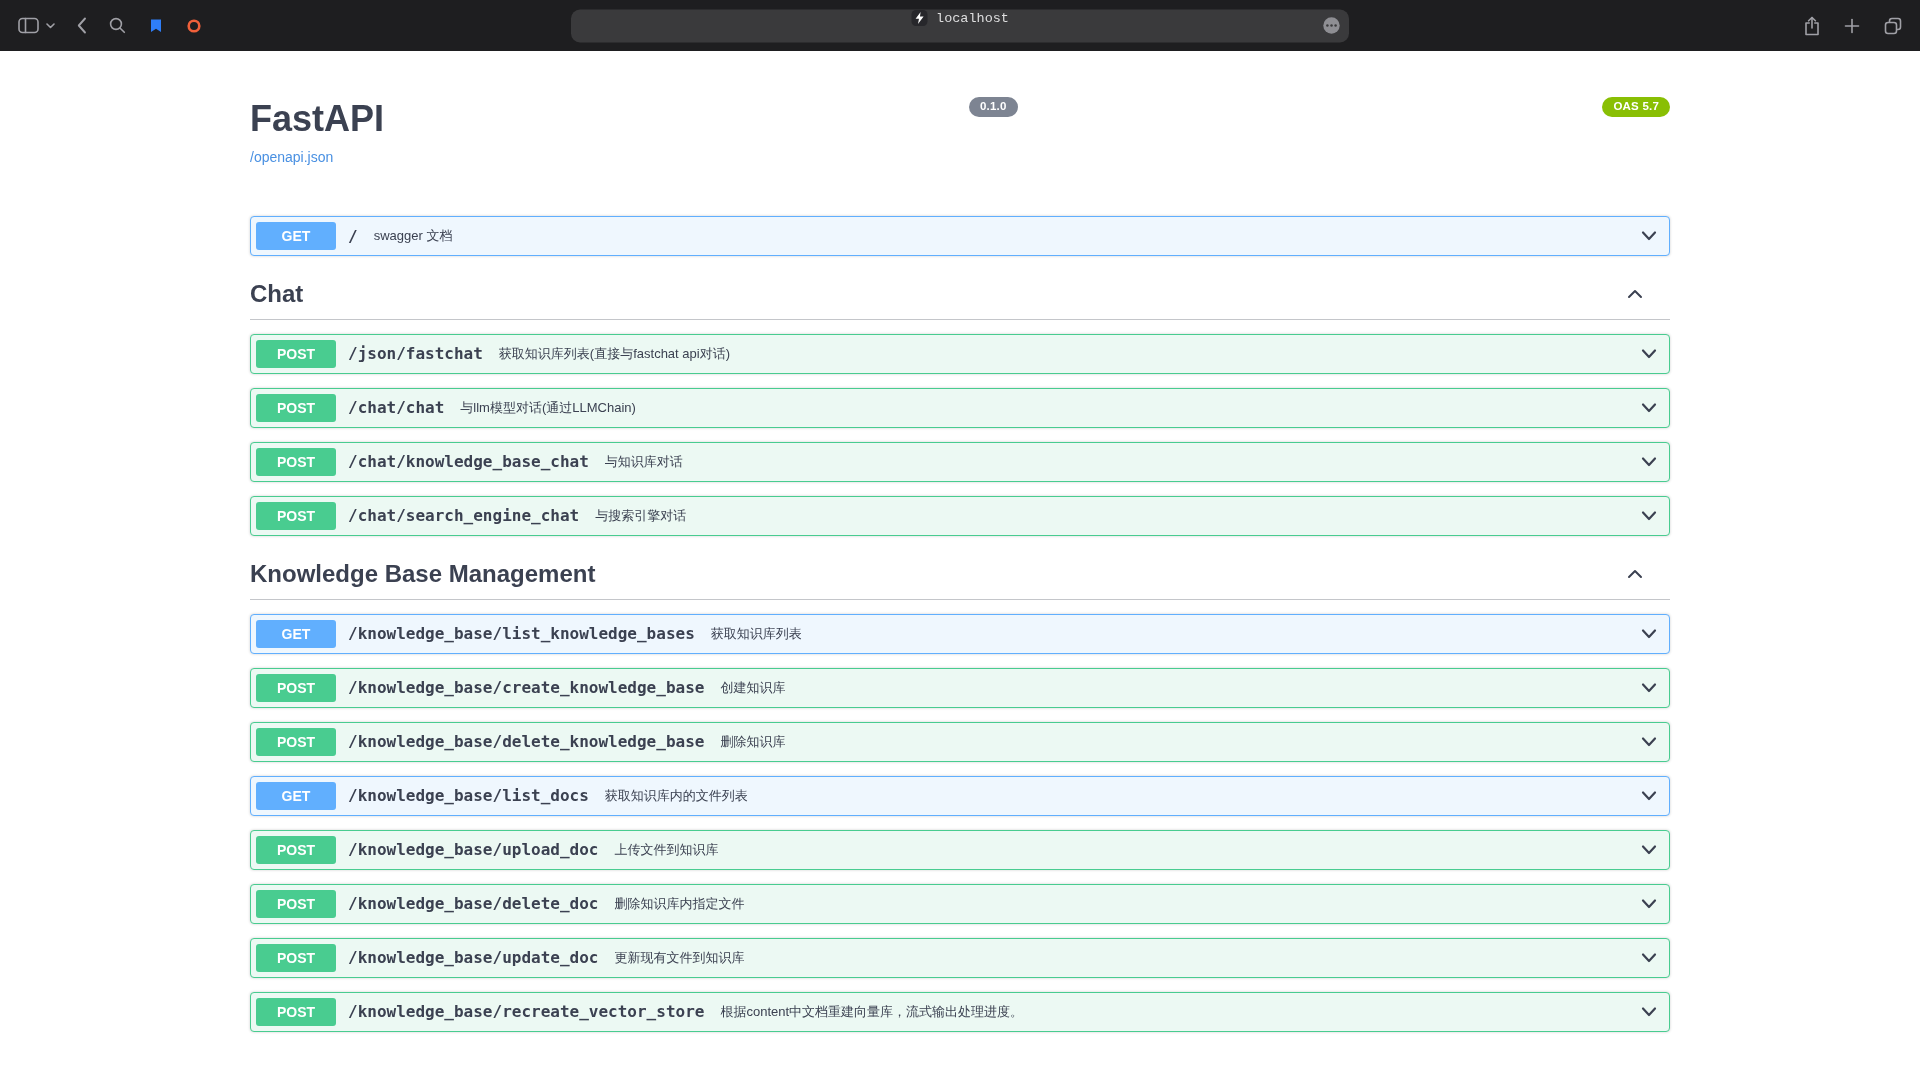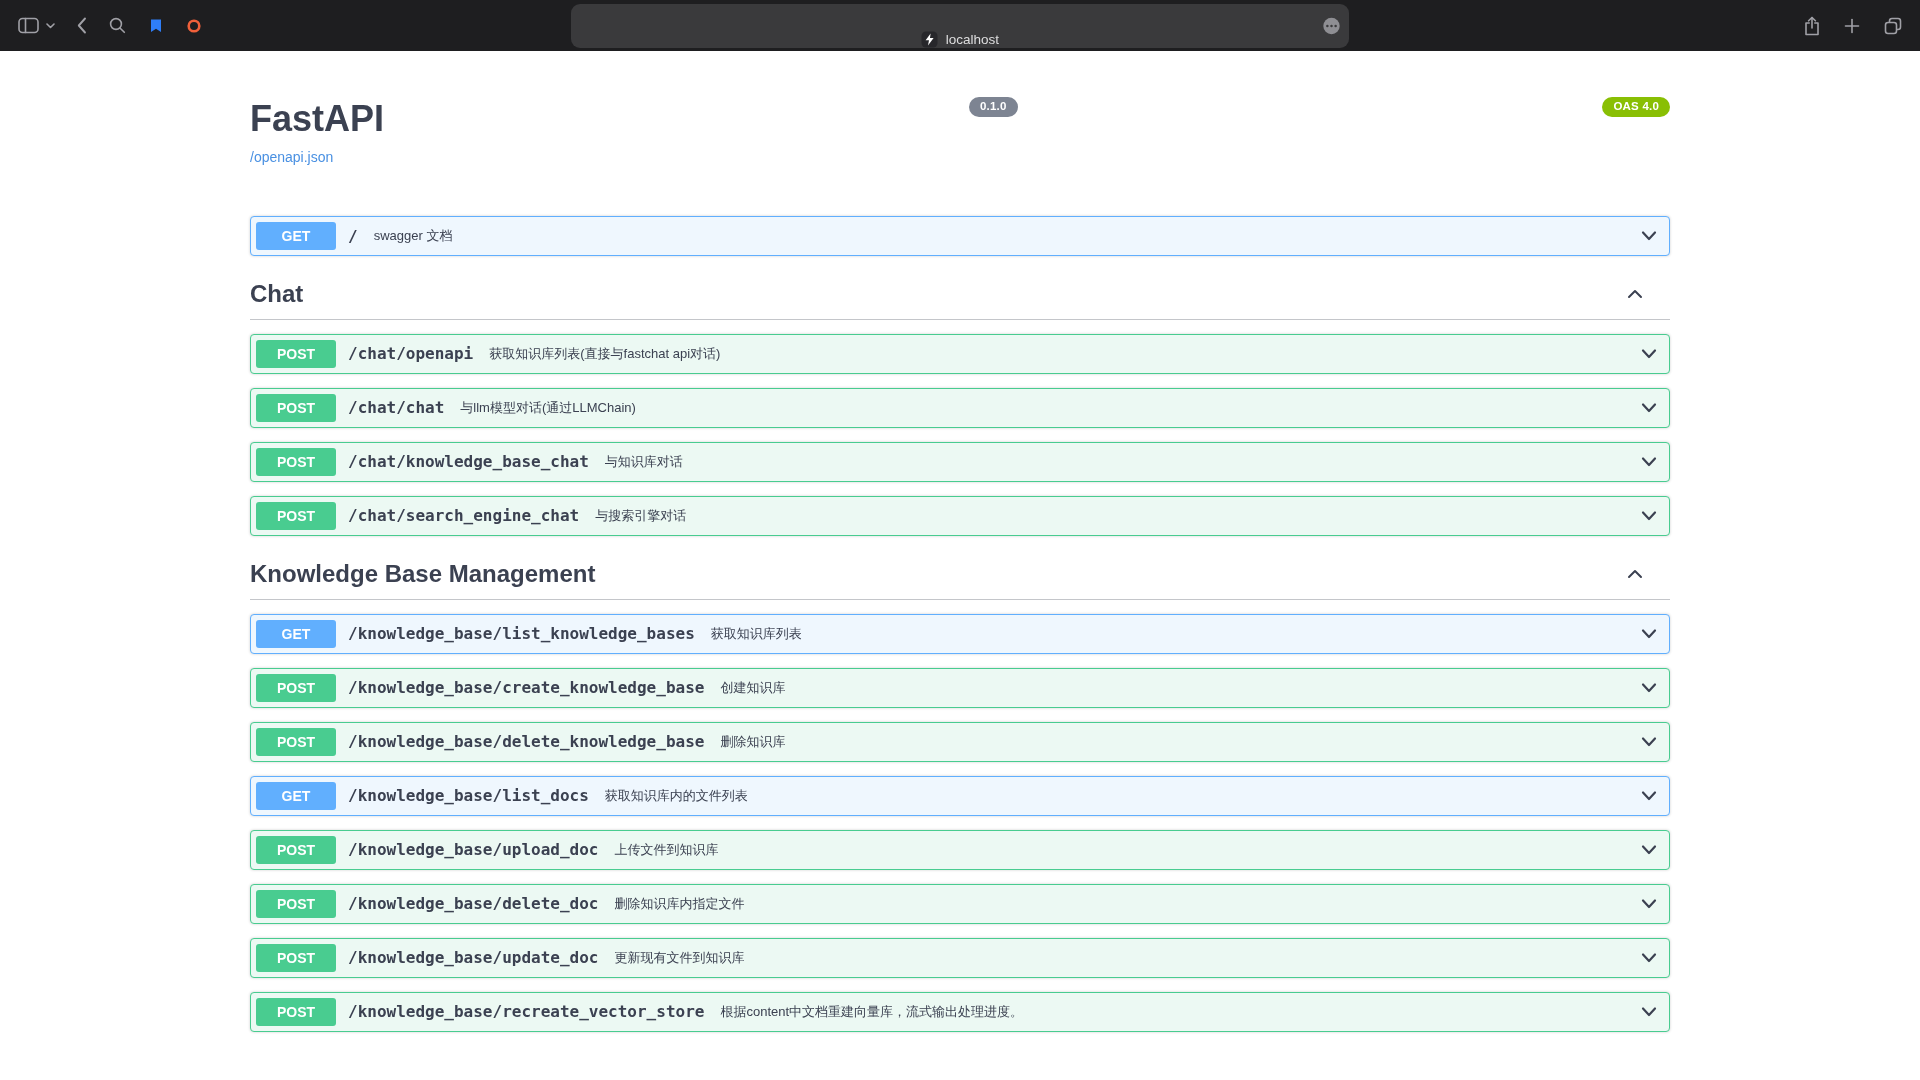--- a/index.html
+++ b/index.html
@@ -29,24 +29,24 @@
     background: none; border: none; padding: 0; cursor: default;
   }
   .tb-btn svg { display: block; }
   .icon-stroke { stroke: #a0a0a6; fill: none; stroke-width: 1.6; stroke-linecap: round; stroke-linejoin: round; }
   .sidebar-cluster { display: flex; align-items: center; gap: 7px; }
 
   .addressbar {
     position: absolute;
     left: 50%; top: 50%;
     transform: translate(-50%, -50%);
-    width: 778px; height: 44px;
+    width: 778px; height: 33px;
     background: var(--capsule-bg, #3a3a3c);
     border-radius: 9px;
-    display: flex; align-items: flex-end; justify-content: center;
+    display: flex; align-items: flex-start; justify-content: center; font-family: Liberation Mono, monospace;
   }
   .addressbar .site {
     display: flex; align-items: center; gap: 8px;
   }
   .addressbar .url-text {
     color: #dededf; font-size: 13.5px;
   }
   .page-menu-btn {
     position: absolute; right: 8px; top: 50%;
     transform: translateY(-50%);
@@ -230,21 +230,21 @@
       </svg>
     </button>
   </div>
 </div>
 
 <div class="page">
   <div class="info">
     <h1>
       <span>FastAPI</span>
       <span class="badge version">0.1.0</span>
-      <span class="badge oas">OAS 4.0</span>
+      <span class="badge oas">OAS 5.7</span>
     </h1>
     <a class="spec-link">/openapi.json</a>
   </div>
 
   <div class="sections">
   <section class="tag-section">
     <div class="ops">
   <div class="opblock get">
     <span class="method-badge">GET</span>
     <span class="op-path">/</span>
@@ -263,21 +263,21 @@
       <h3>Chat</h3>
       <span class="section-chevron">
         <svg width="16" height="10" viewBox="0 0 16 10">
           <polyline points="2,8 8,2 14,8"></polyline>
         </svg>
       </span>
     </div>
     <div class="ops">
   <div class="opblock post">
     <span class="method-badge">POST</span>
-    <span class="op-path">/chat/openapi</span>
+    <span class="op-path">/json/fastchat</span>
     <span class="op-desc">获取知识库列表(直接与fastchat api对话)</span>
     <span class="op-chevron">
       <svg width="20" height="12" viewBox="0 0 20 12">
         <polyline points="4,2.5 10,9 16,2.5"></polyline>
       </svg>
     </span>
   </div>
 
   <div class="opblock post">
     <span class="method-badge">POST</span>

